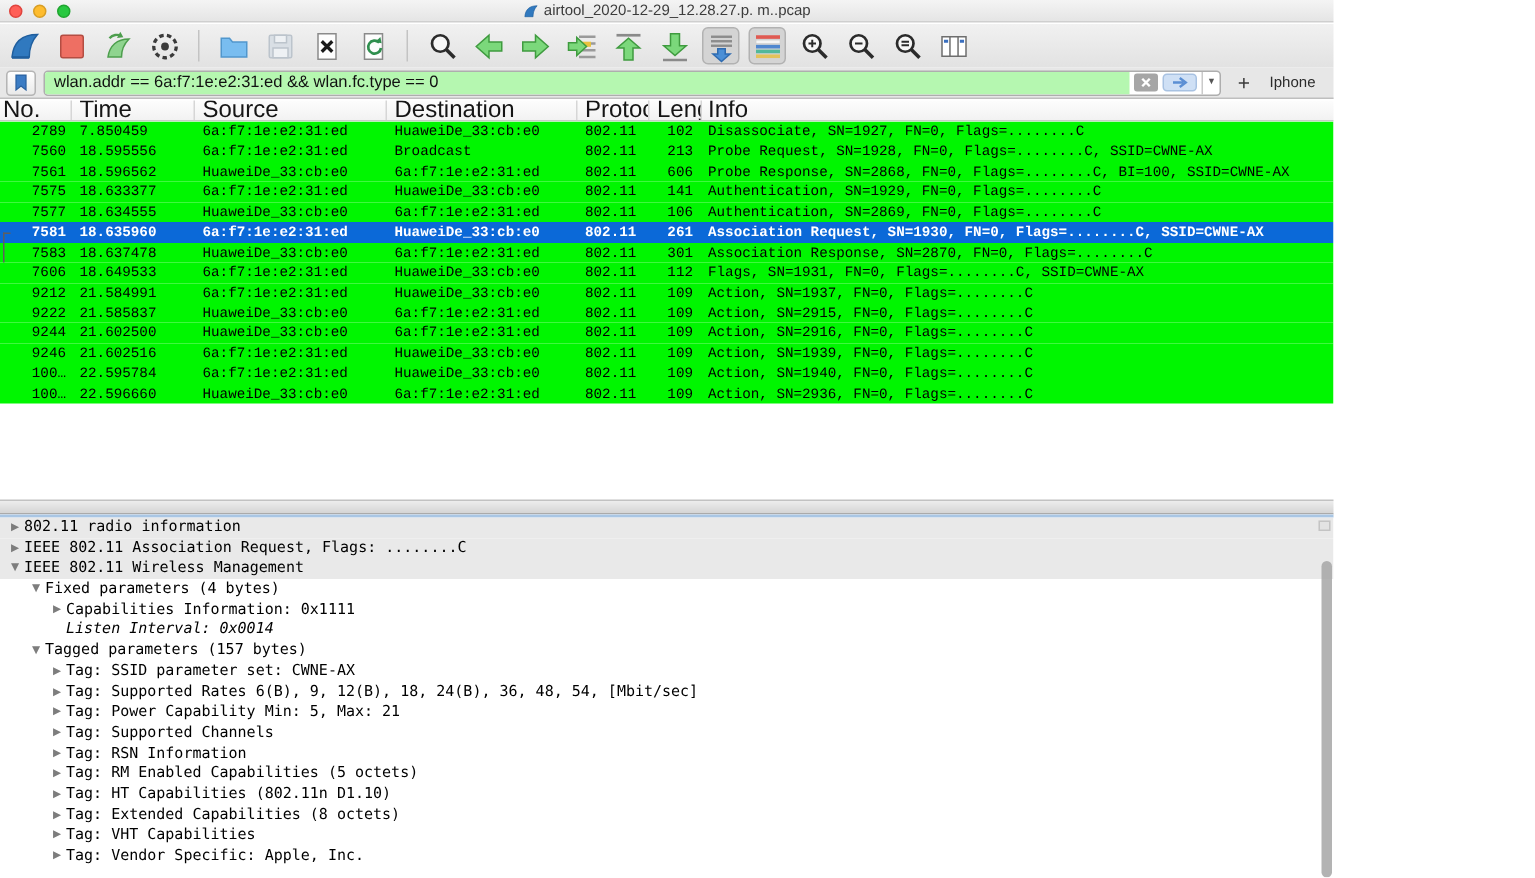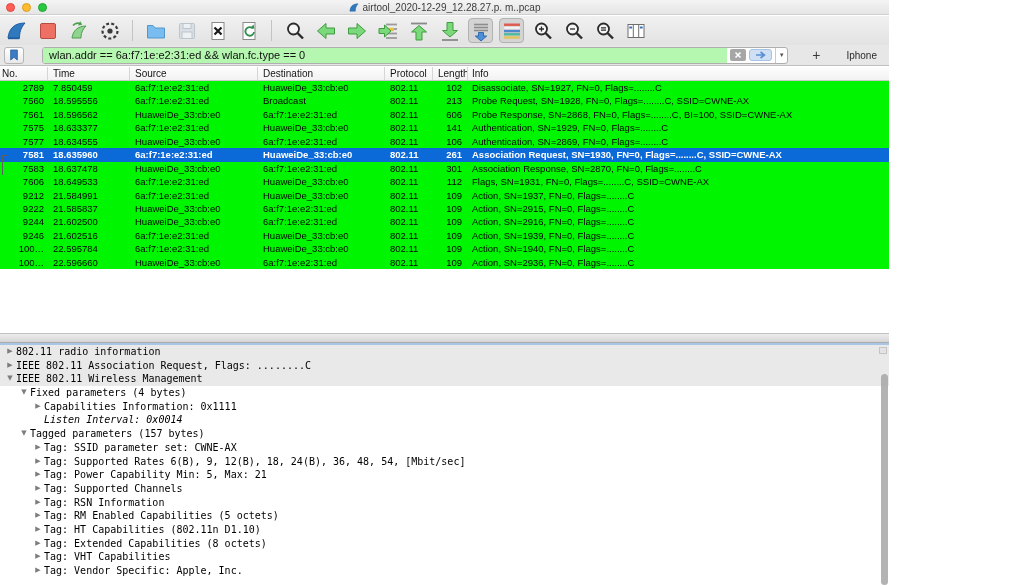--- a/index.html
+++ b/index.html
@@ -20,37 +20,37 @@
   .title-wrap{margin:0 auto;display:flex;align-items:center;gap:4px;font-size:10px;color:#3c3c3c}
 
   
   .toolbar{position:absolute;top:16px;left:0;right:0;height:29px;background:linear-gradient(#f1f1f1,#e2e2e2);display:flex;align-items:center;padding:0 4px;gap:6px}
   .tbtn{width:25px;height:25px;display:flex;align-items:center;justify-content:center;flex:none}
   .tbtn.pressed{background:#d4d4d4;border:1px solid #b2b2b2;border-radius:4px}
   .tbtn svg{display:block}
   .tsep{width:1px;height:21px;background:#c3c3c3;margin:0 4px;flex:none}
 
   
-  .filterbar{position:absolute;top:45px;left:0;right:0;height:21px;background:#e7e7e7;border-bottom:1px solid #bfbfbf;display:flex;align-items:center;padding:0 4px;gap:18px}
+  .filterbar{position:absolute;top:45px;left:0;right:0;height:21px;background:#e7e7e7;border-bottom:1px solid #bfbfbf;display:flex;align-items:center;padding:0 4px;gap:5px}
   .fbookmark{width:20px;height:17px;border:1px solid #b5b5b5;border-radius:3px;background:linear-gradient(#ffffff,#e9e9e9);display:flex;align-items:center;justify-content:center;flex:none}
   .ffield{flex:1;height:17px;background:#fff;border:1px solid #aeaeae;border-radius:3px;display:flex;align-items:center;overflow:hidden}
   .fexpr{flex:1;height:100%;background:var(--fgreen);display:flex;align-items:center;padding-left:6px;font-size:11px;color:#111;white-space:nowrap;overflow:hidden}
   .fclear{width:16px;height:12px;background:#a6a6a6;border-radius:2px;display:flex;align-items:center;justify-content:center;margin:0 3px;flex:none}
   .fapply{width:23px;height:12px;background:#cfe0f5;border:1px solid #a8c2e2;border-radius:3px;display:flex;align-items:center;justify-content:center;margin-right:3px;flex:none}
   .fcaret{width:12px;height:17px;border-left:1px solid #cacaca;display:flex;align-items:center;justify-content:center;color:#555;font-size:6px;flex:none}
   .fplus{font-size:14px;color:#3a3a3a;padding:0 6px;flex:none}
   .fshortcut{font-size:10px;color:#2b2b2b;margin:0 8px 0 2px;flex:none}
 
   
-  .plist-header{position:absolute;top:67px;left:0;right:0;height:14px;display:grid;grid-template-columns:48px 82px 128px 127px 48px 35px 1fr;background:linear-gradient(#fdfdfd,#f2f2f2);border-bottom:1px solid #c9c9c9;font-size:10px;color:#151515;line-height:13px}
+  .plist-header{position:absolute;top:67px;left:0;right:0;height:14px;display:grid;grid-template-columns:48px 82px 128px 127px 48px 35px 1fr;background:linear-gradient(#fdfdfd,#f2f2f2);border-bottom:1px solid #c9c9c9;font-size:16px;color:#151515;line-height:13px}
   .hcell{border-right:1px solid #d6d6d6;padding-left:5px;white-space:nowrap;overflow:hidden}
   .hcell.no{padding-left:2px}
   .hcell.info{border-right:none;padding-left:4px}
   .plist-body{position:absolute;top:81px;left:0;right:0;height:252px;background:#fff;overflow:hidden}
-  .prow{display:grid;grid-template-columns:48px 82px 128px 127px 48px 35px 1fr;height:13.45px;background:var(--green);font-family:Liberation Sans, sans-serif;font-size:9.5px;line-height:13.5px;color:#000;white-space:nowrap}
+  .prow{display:grid;grid-template-columns:48px 82px 128px 127px 48px 35px 1fr;height:13.45px;background:var(--green);font-family:Liberation Mono, monospace;font-size:9.5px;line-height:13.5px;color:#000;white-space:nowrap}
   .prow.selected{background:var(--blue);color:#fff;font-weight:bold}
   .pc{overflow:hidden;padding-left:5px}
   .pc.no{text-align:right;padding-right:4px;padding-left:0}
   .pc.length{text-align:right;padding-right:6px;padding-left:0}
   .pc.info{padding-left:4px}
   .related-bracket{position:absolute;left:2px;top:74px;width:5px;height:20px;border-left:1px solid #5f5f5f;border-top:1px solid #5f5f5f}
 
   
   .splitter{position:absolute;top:333px;left:0;right:0;height:10px;background:linear-gradient(#ededed,#d5d5d5);border-top:1px solid #c2c2c2;border-bottom:1px solid #aaa}
 

